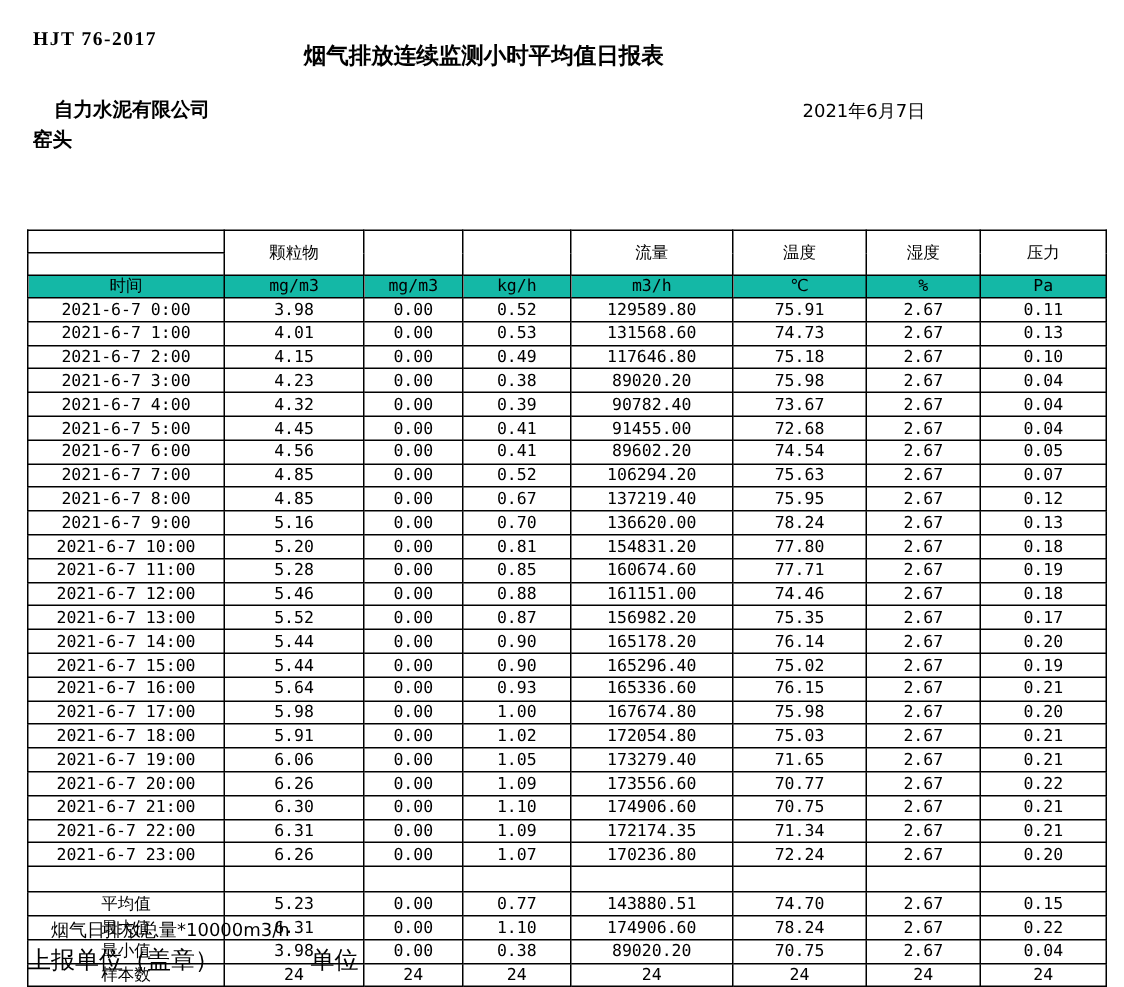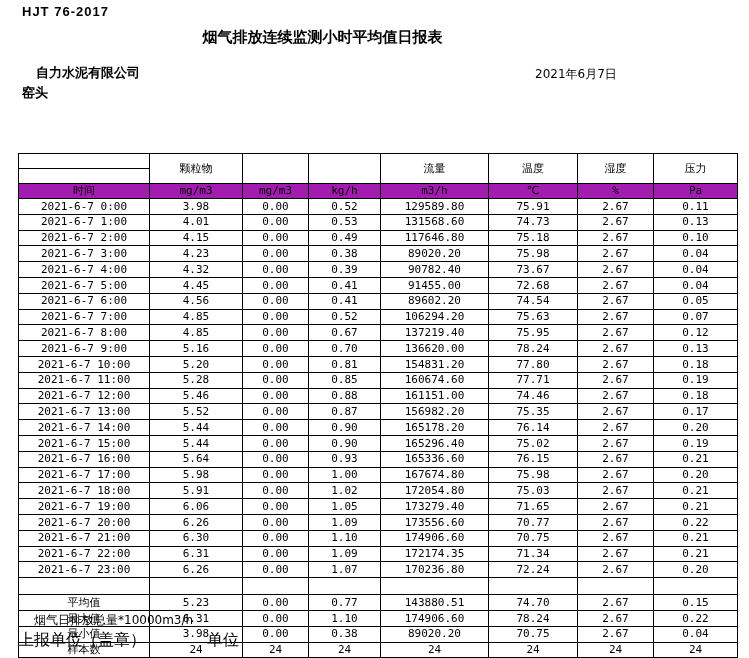--- a/index.html
+++ b/index.html
@@ -2,23 +2,23 @@
 <html><head>
 <meta charset="utf-8">
 <style>
   html,body{margin:0;padding:0;}
   body{
     width:749px;height:658px;position:relative;overflow:hidden;
     background:#ffffff;color:#000000;
     font-family:"DejaVu Sans","Liberation Sans",sans-serif;
   }
   .std-code{
-    position:absolute;left:22px;top:4px;
+    position:absolute;left:22px;top:18px;
     font-weight:bold;font-size:13px;letter-spacing:1px;
-    font-family:Liberation Sans, sans-serif;
+    font-family:Liberation Serif, serif;
   }
   .title-wrap{position:absolute;left:0;top:27px;width:645px;text-align:center;}
   .title-wrap .title{font-weight:bold;font-size:15px;}
   .company{position:absolute;left:36px;top:64px;font-weight:bold;font-size:13px;text-align:right;}
   .monitor-point{position:absolute;left:22px;top:84px;font-weight:bold;font-size:13px;}
   .report-date{position:absolute;left:535px;top:66px;font-size:12px;}
   table.report{
     position:absolute;left:18px;top:113px;
     border-collapse:collapse;table-layout:fixed;width:719px;
     font-size:11px;
@@ -26,21 +26,21 @@
     margin-top:40px;
   }
   table.report td{
     border:1px solid #000;
     padding:0;margin:0;
     text-align:center;vertical-align:middle;
     height:14.8px;line-height:1.05;
     overflow:hidden;white-space:nowrap;
   }
   tr.group-row td{height:14px;}
-  tr.units-row td{background:#a21caf;height:14px;}
+  tr.units-row td{background:#14b8a6;height:14px;}
   tr.spacer-row td{height:16px;}
   td.left-label{text-align:left;padding-left:2px;}
   .footer-note{position:absolute;left:18px;top:612px;font-size:12px;margin-left:16px;}
   .footer-line2{position:absolute;left:18px;top:630px;font-size:16px;}
   .footer-unit{position:absolute;left:207px;top:630px;font-size:16px;}
 </style>
 </head>
 <body>
 
 <div class="std-code">HJT  76-2017</div>

